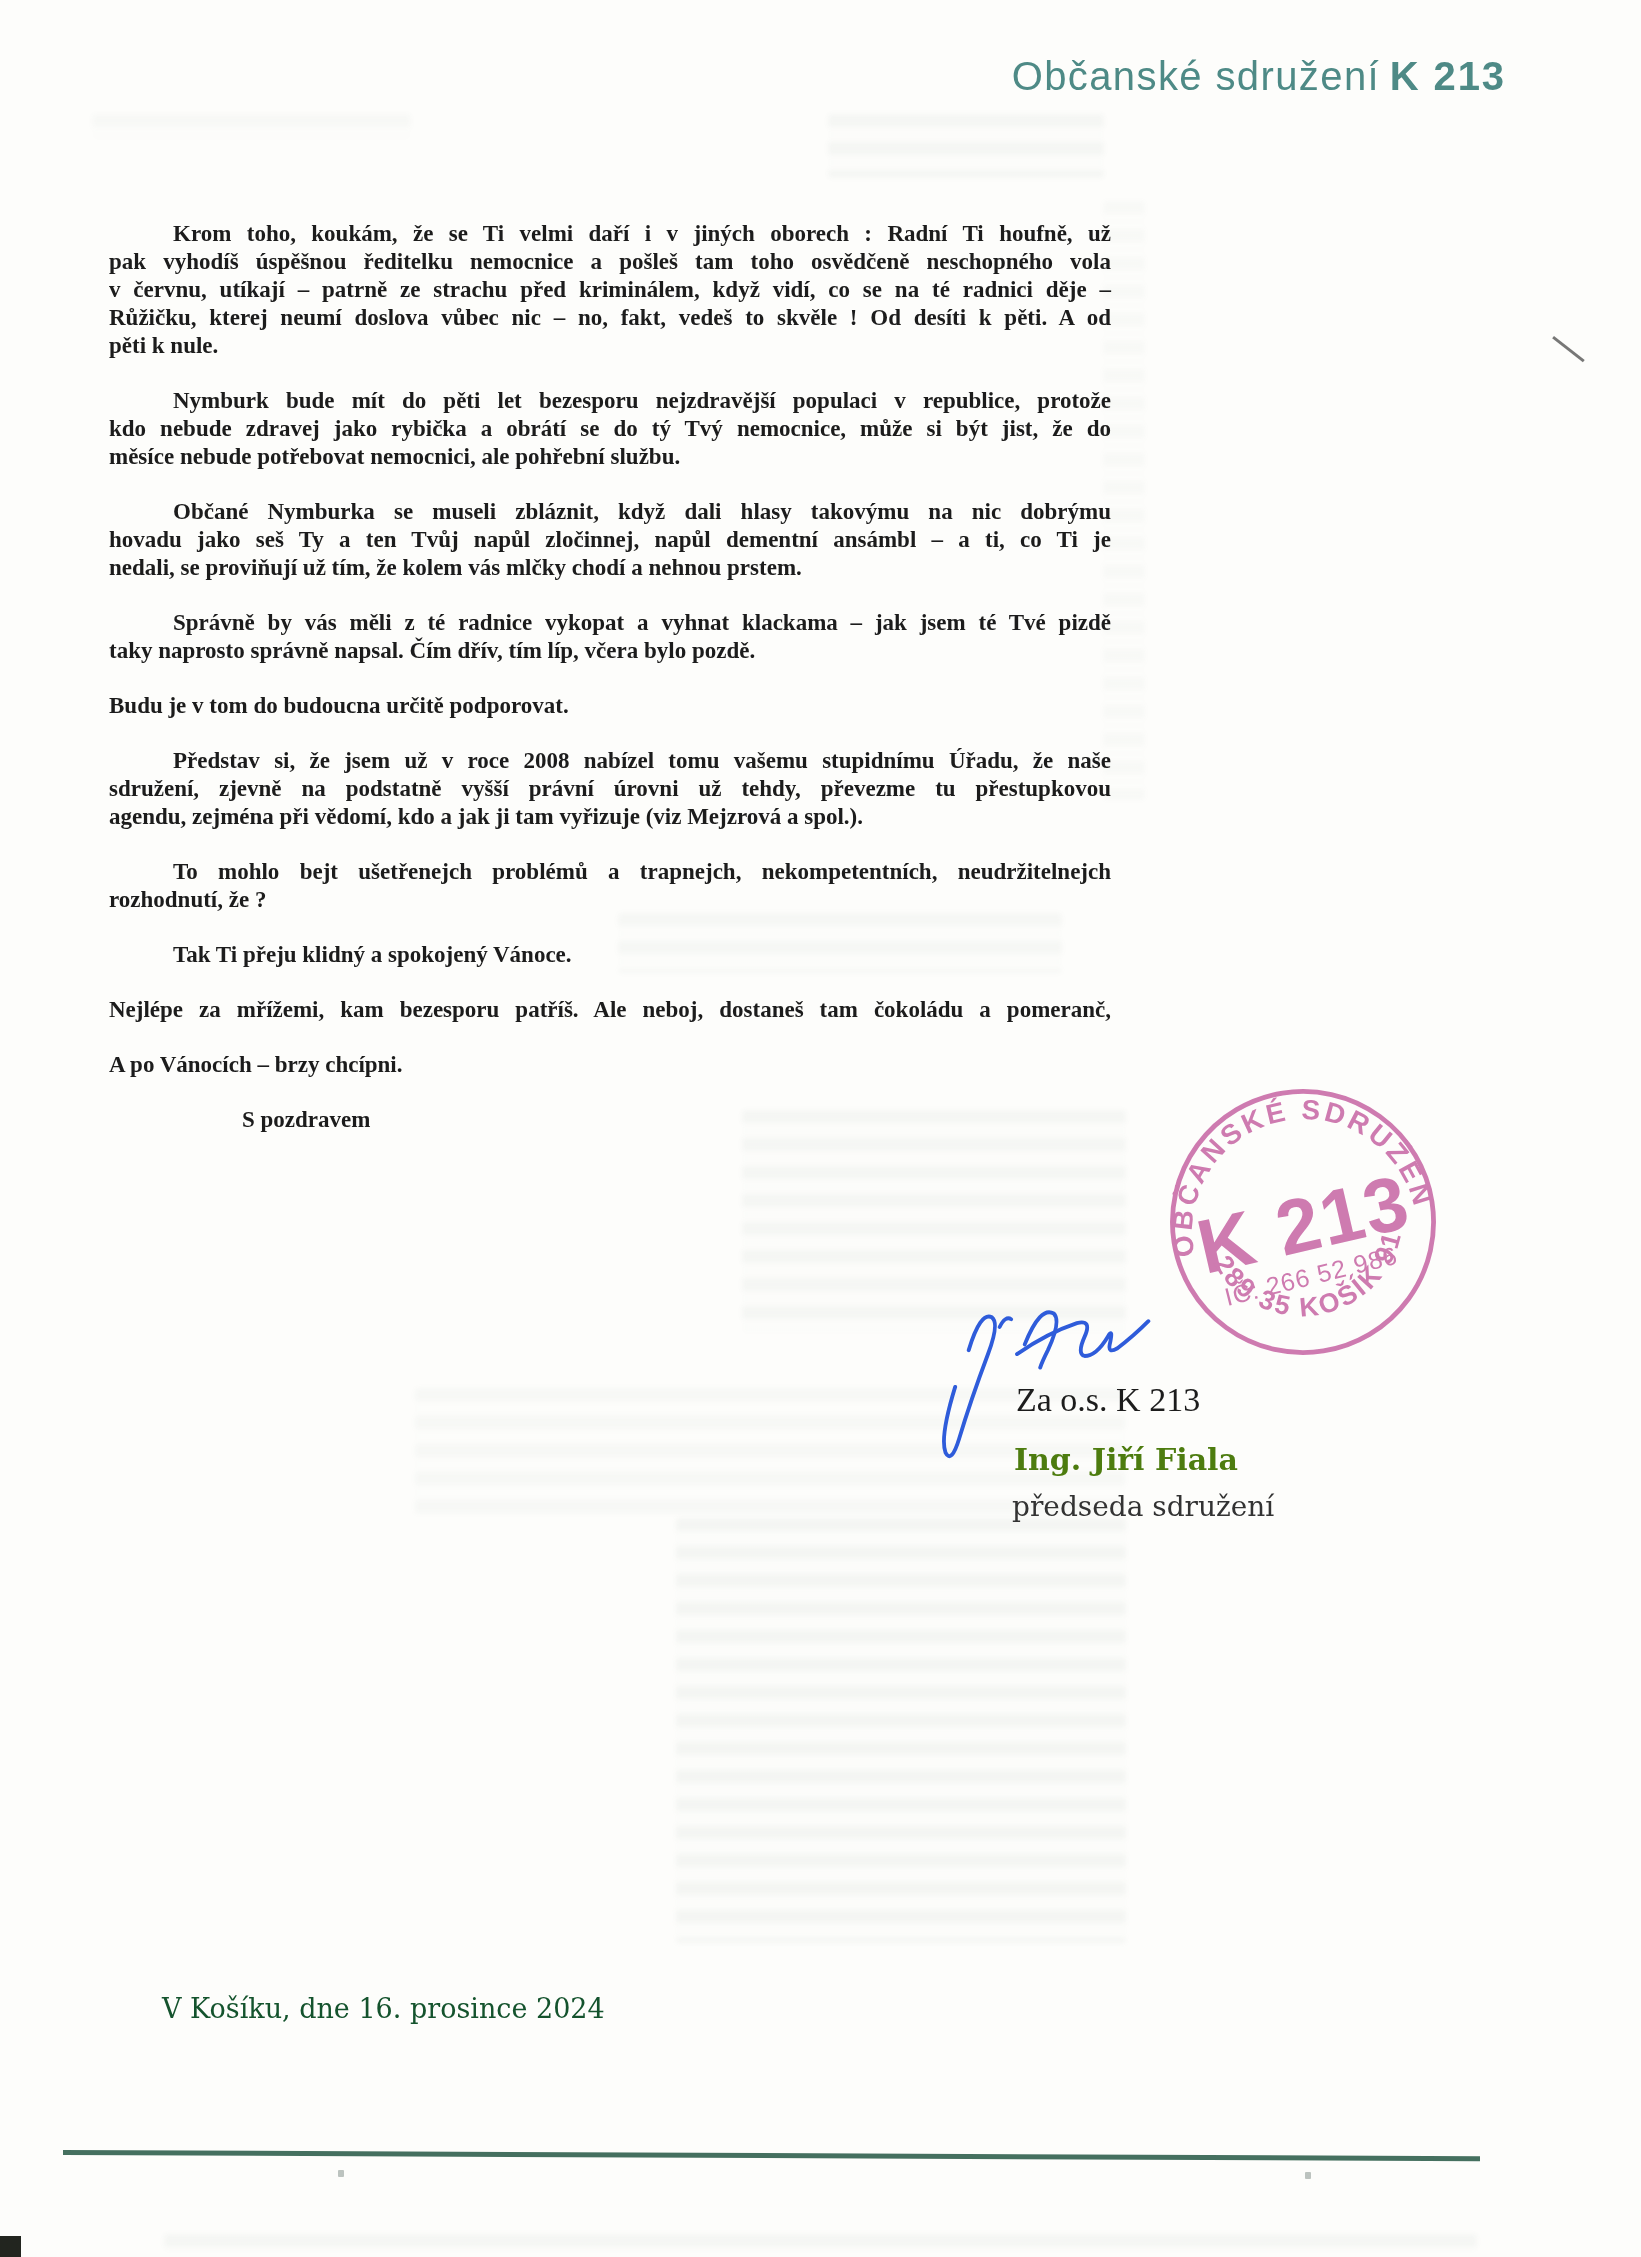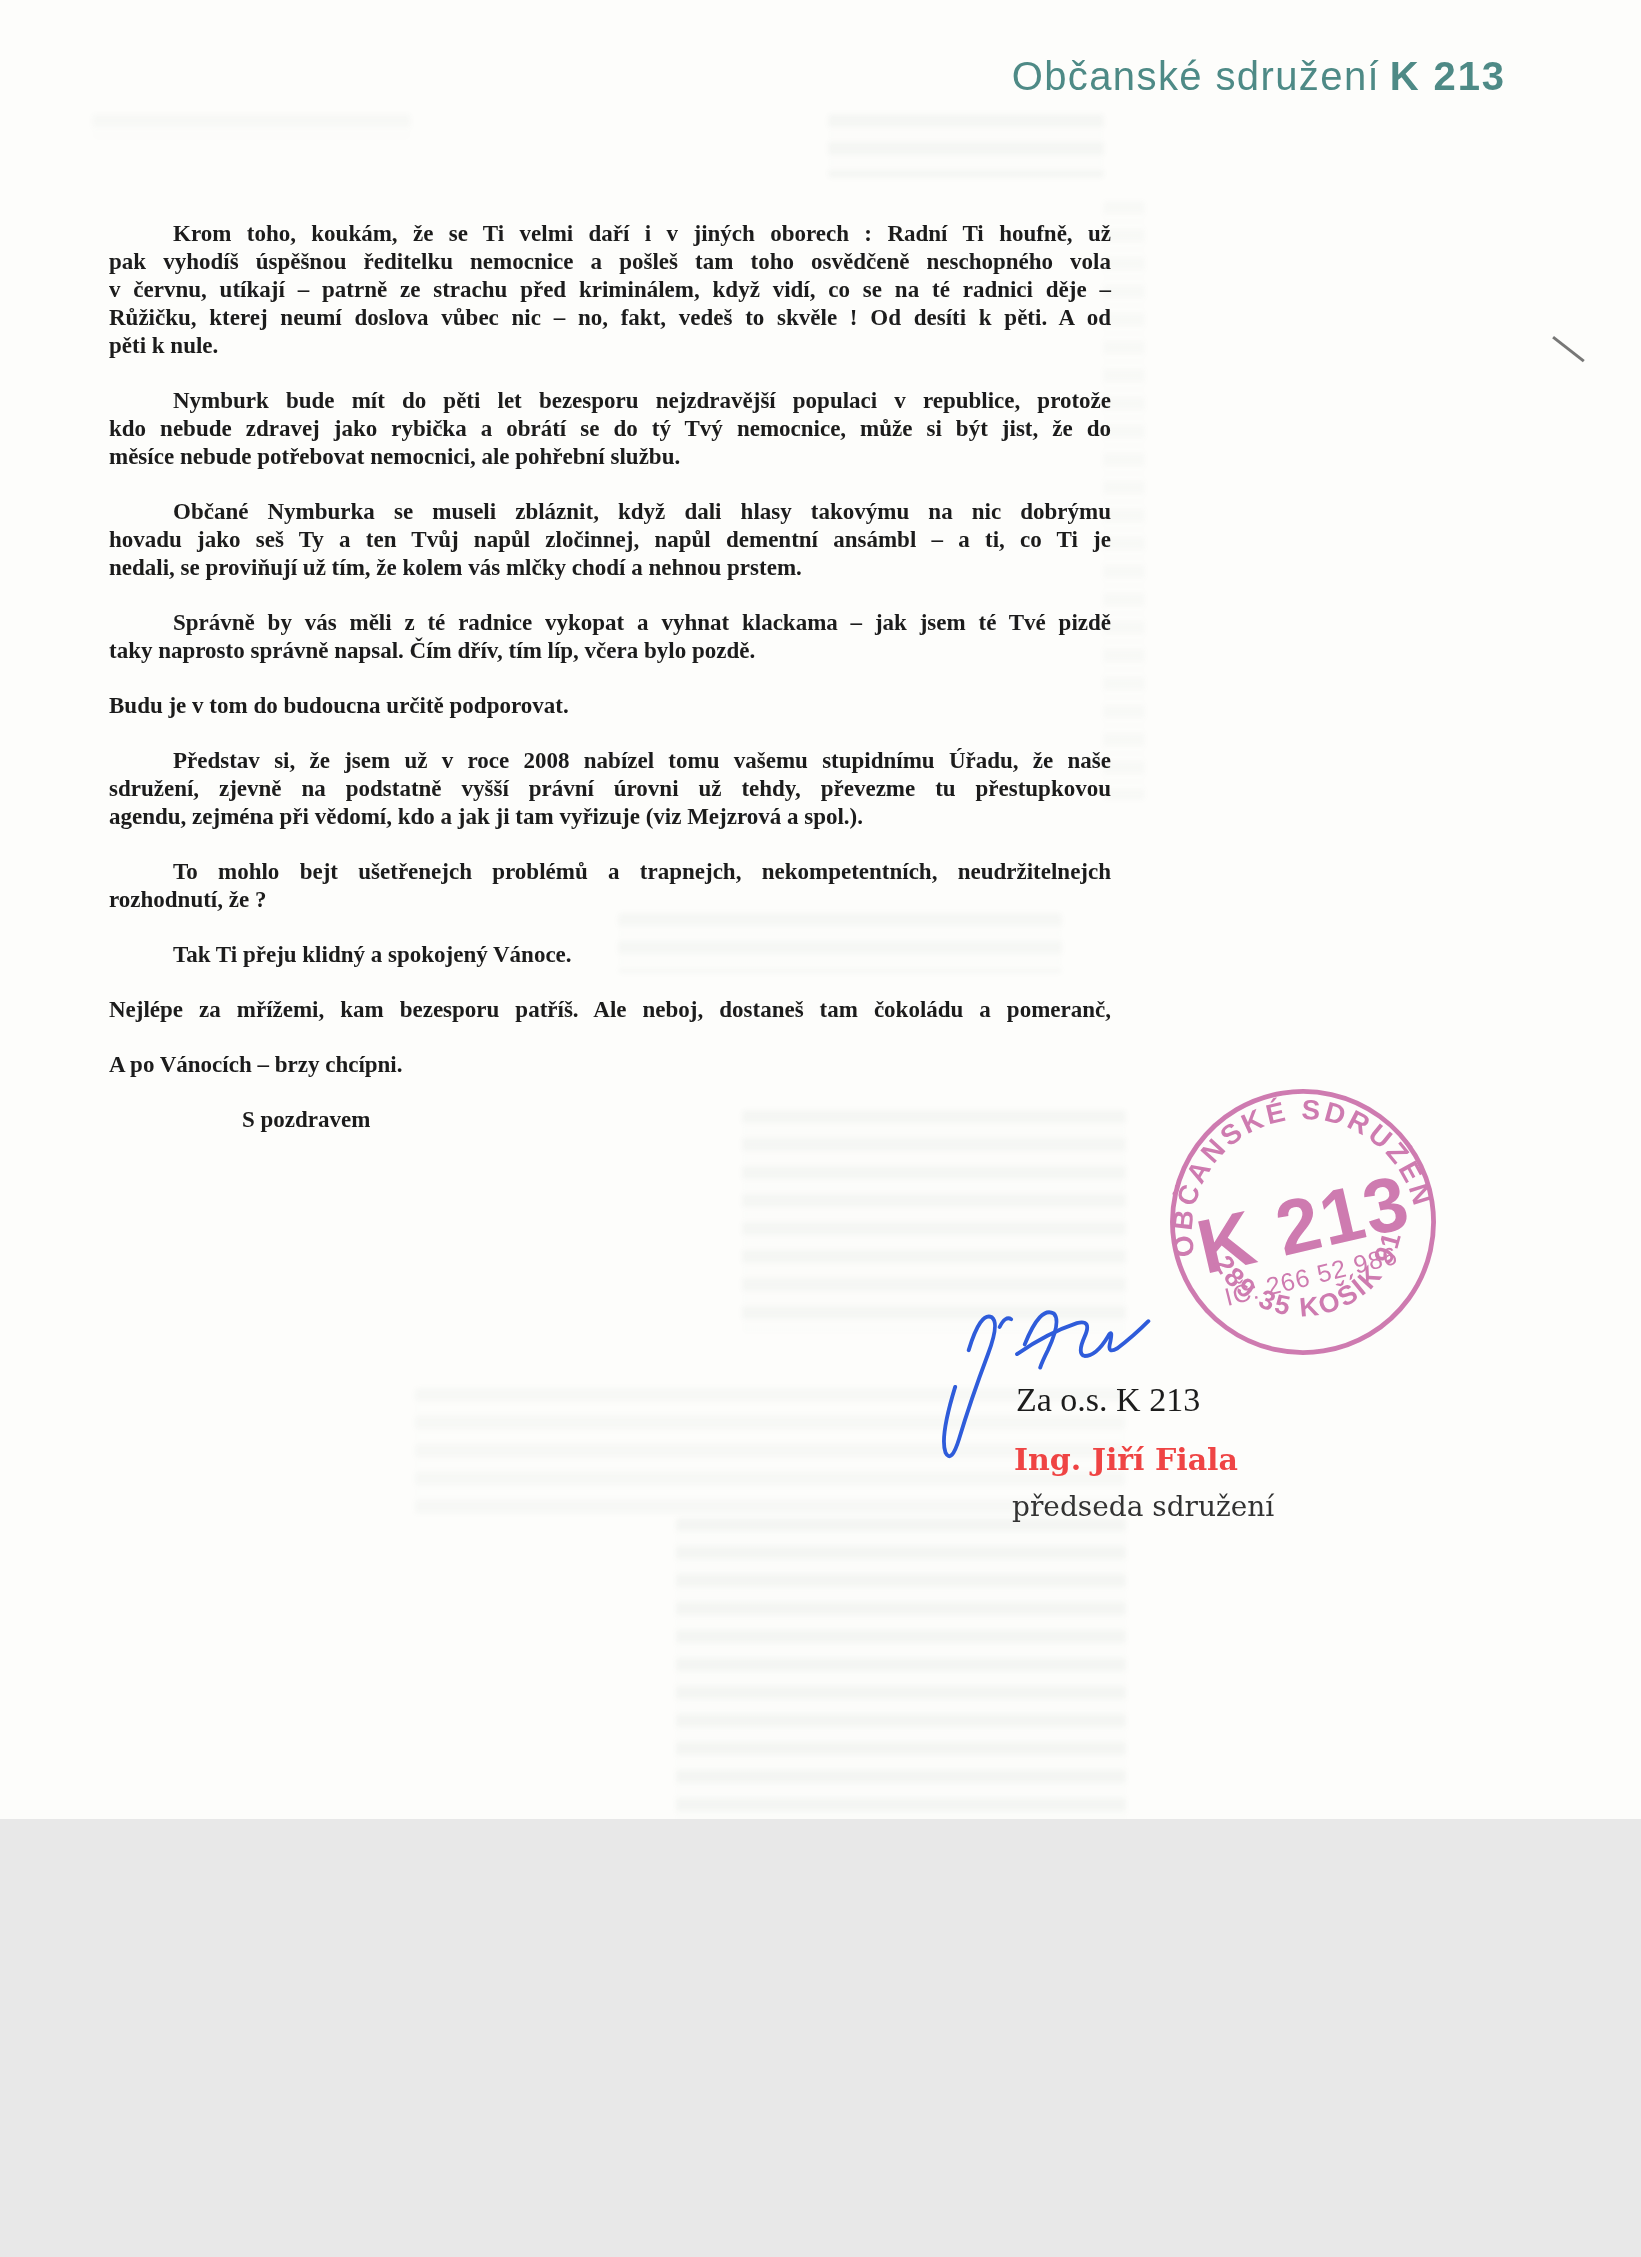--- a/index.html
+++ b/index.html
@@ -1,17 +1,17 @@
 <!DOCTYPE html>
 <html><head>
 <meta charset="utf-8">
 <style>
   html,body { margin:0; padding:0; background:#e8e8e8; }
   .page {
-    position:relative; width:1641px; height:1819px;
+    position:relative; width:1641px; height:2257px;
     background:#fdfdfb; overflow:hidden;
     font-family:"Liberation Serif", serif; color:#1c1c1c;
   }
 
   
   .header-title {
     position:absolute; top:54px; right:135px;
     font-family:"Liberation Sans", sans-serif;
     font-size:40px; letter-spacing:1.4px; color:#4e8a86;
     white-space:nowrap;
@@ -28,21 +28,21 @@
   .line.last { text-align-last:left; }
   .para.indent .line:first-child { text-indent:64px; }
   #para-7 { margin-top:21px; }
   #para-10 { }
   #para-10 .line { text-indent:133px; }
 
   
   .sig-svg { position:absolute; left:932px; top:1294px; }
   .sig-for  { position:absolute; left:1016px; top:1381px; font-size:34px; }
   .sig-name { position:absolute; left:1014px; top:1442px;
-              font-family:"DejaVu Serif", serif; font-weight:bold; font-size:30px; color:#ef4444; }
+              font-family:"DejaVu Serif", serif; font-weight:bold; font-size:30px; color:#4d7c0f; }
   .sig-role { position:absolute; left:1012px; top:1490px;
               font-family:"DejaVu Serif", serif; font-size:28px; color:#333; }
 
   
   .stamp { position:absolute; left:1159px; top:1078px; width:288px; height:288px;
            transform:rotate(-9deg); opacity:0.88; }
   .stamp text, .stamp textPath {
     font-family:"Liberation Sans", sans-serif; fill:#bf4f97;
   }
 

